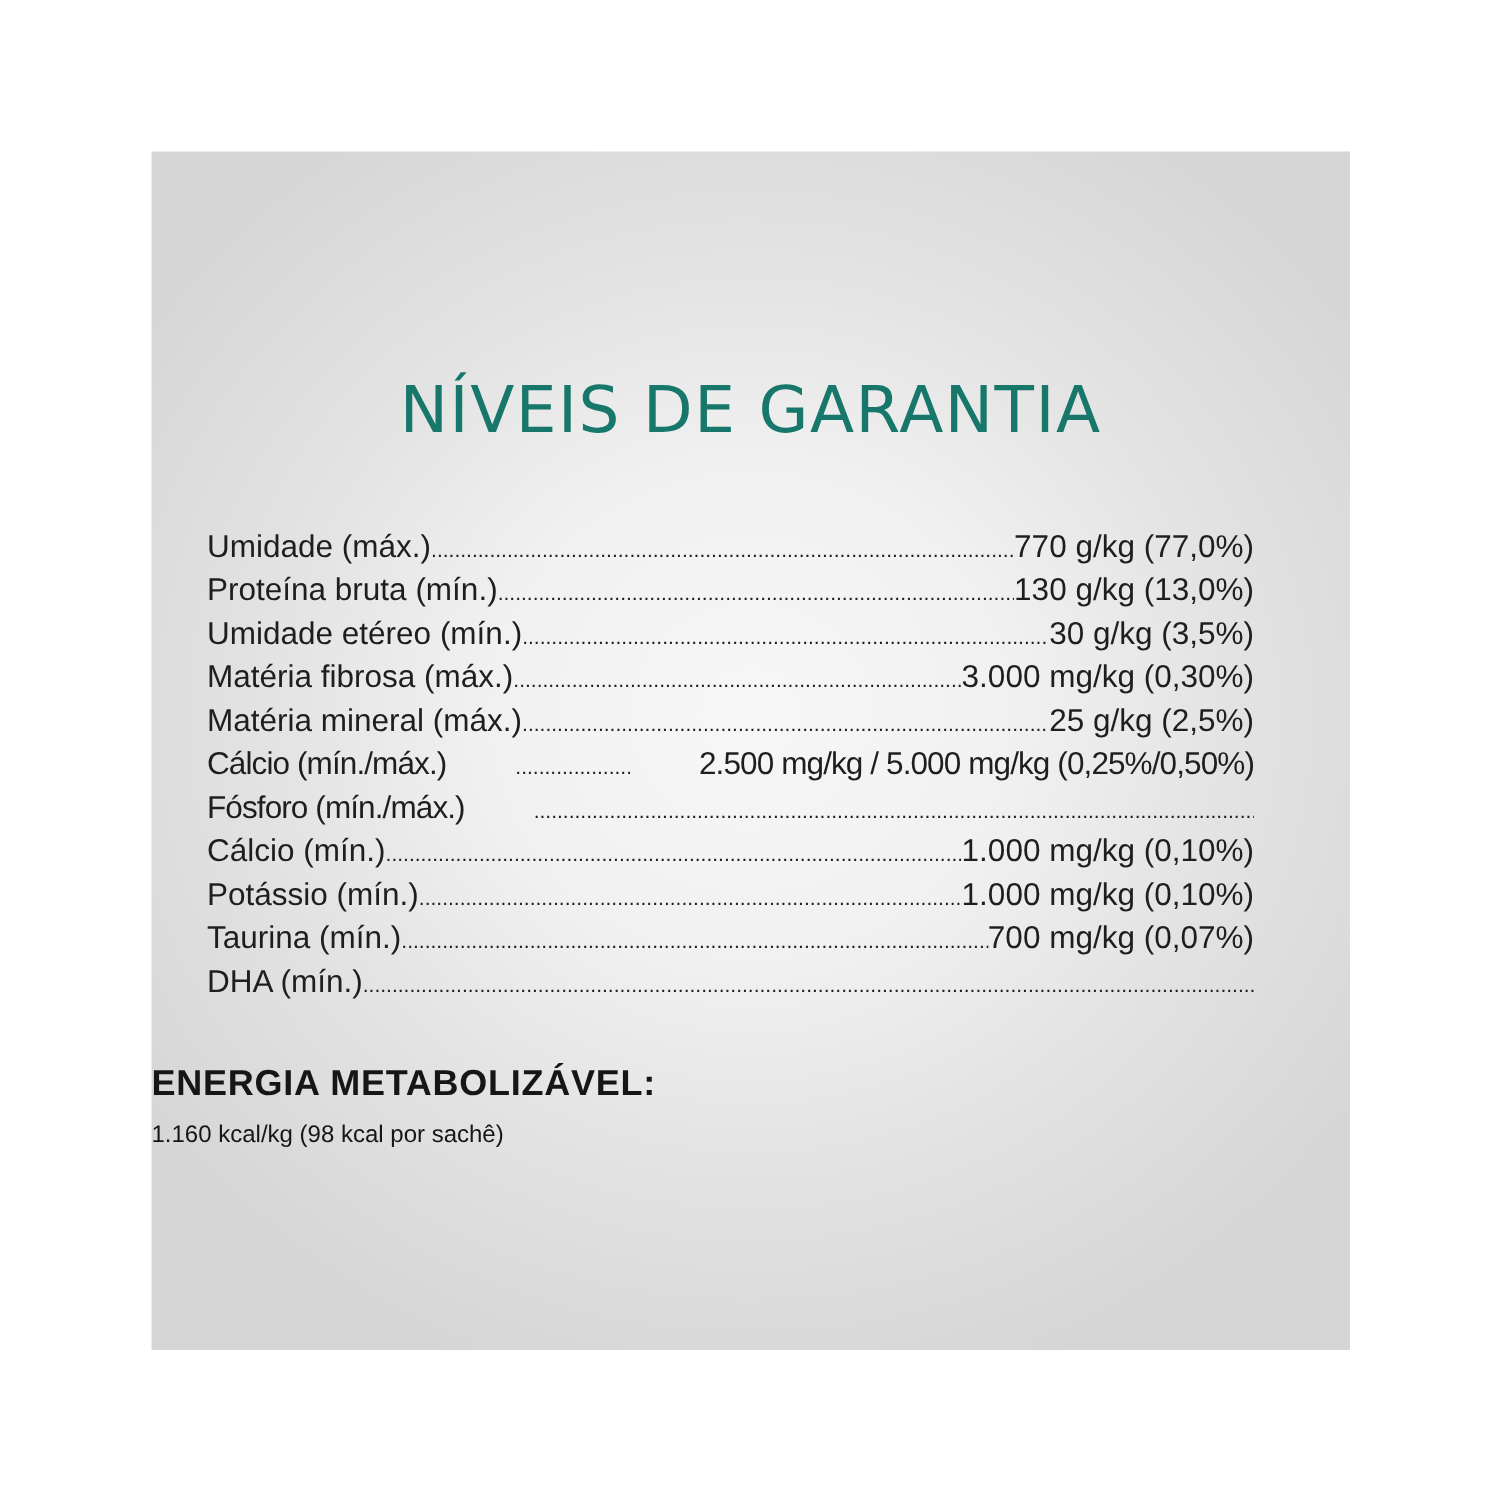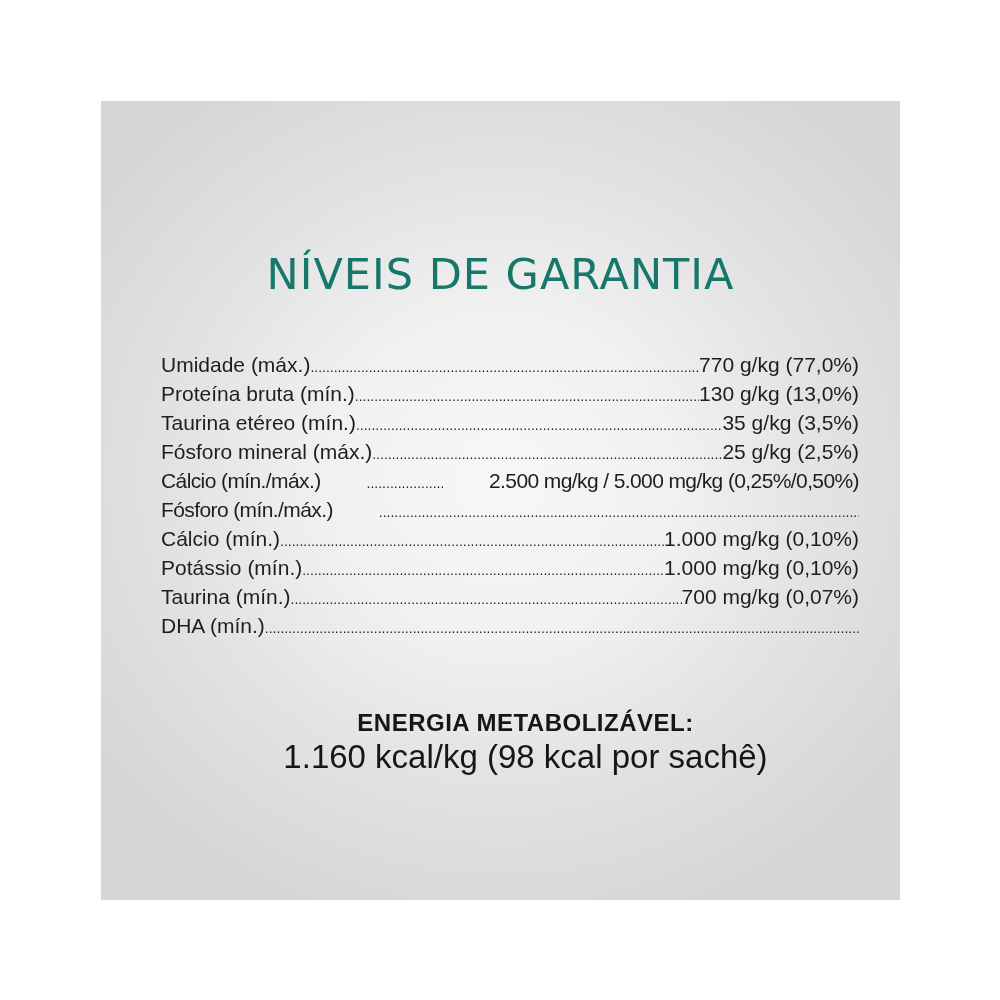--- a/index.html
+++ b/index.html
@@ -26,21 +26,21 @@
     text-align: center;
     font-family: "DejaVu Sans", sans-serif;
     font-size: 43px;
     font-weight: 500;
     letter-spacing: 1px;
     color: #17776b;
     line-height: 56px;
   }
   .rows {
     position: absolute;
-    left: 60px;
+    left: 37px;
     top: 252px;
     width: 698px;
   }
   .row {
     display: flex;
     align-items: baseline;
     height: 29px;
     font-family: "Liberation Sans", sans-serif;
     font-size: 21px;
     color: #1e1e1e;
@@ -59,32 +59,32 @@
   .row .dots::before {
     content: "....................................................................................................................................................................................................................";
   }
   .row .value { flex: 0 0 auto; }
   .row.tight { letter-spacing: -0.6px; gap: 46px; }
   .energy {
     position: absolute;
     left: 0;
     width: 849px;
     top: 605px;
-    text-align: center;
+    text-align: left;
     font-family: "Liberation Sans", sans-serif;
     color: #161616;
   }
   .energy .heading {
     font-size: 24px;
     font-weight: bold;
     letter-spacing: 0.5px;
     line-height: 34px;
   }
   .energy .sub {
-    font-size: 33px;
+    font-size: 16px;
     line-height: 34px;
   }
 </style>
 </head>
 <body>
 
 <div class="panel">
   <div class="title">NÍVEIS DE GARANTIA</div>
 
   <div class="rows">
@@ -92,26 +92,31 @@
       <span class="label">Umidade (máx.)</span>
       <span class="dots"></span>
       <span class="value">770 g/kg (77,0%)</span>
     </div>
     <div class="row">
       <span class="label">Proteína bruta (mín.)</span>
       <span class="dots"></span>
       <span class="value">130 g/kg (13,0%)</span>
     </div>
     <div class="row">
-      <span class="label">Taurina etéreo (mín.)</span>
+      <span class="label">Umidade etéreo (mín.)</span>
       <span class="dots"></span>
-      <span class="value">35 g/kg (3,5%)</span>
+      <span class="value">30 g/kg (3,5%)</span>
     </div>
     <div class="row">
-      <span class="label">Fósforo mineral (máx.)</span>
+      <span class="label">Matéria fibrosa (máx.)</span>
+      <span class="dots"></span>
+      <span class="value">3.000 mg/kg (0,30%)</span>
+    </div>
+    <div class="row">
+      <span class="label">Matéria mineral (máx.)</span>
       <span class="dots"></span>
       <span class="value">25 g/kg (2,5%)</span>
     </div>
     <div class="row tight">
       <span class="label">Cálcio (mín./máx.)</span>
       <span class="dots"></span>
       <span class="value">2.500 mg/kg / 5.000 mg/kg (0,25%/0,50%)</span>
     </div>
     <div class="row tight">
       <span class="label">Fósforo (mín./máx.)</span>

